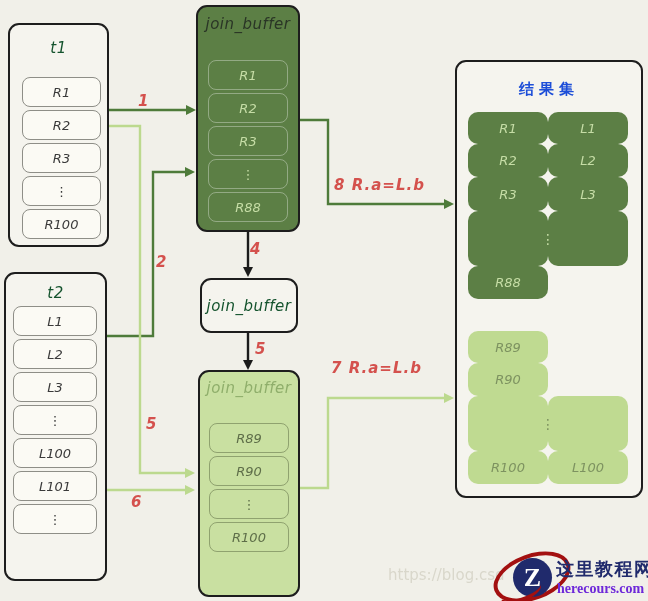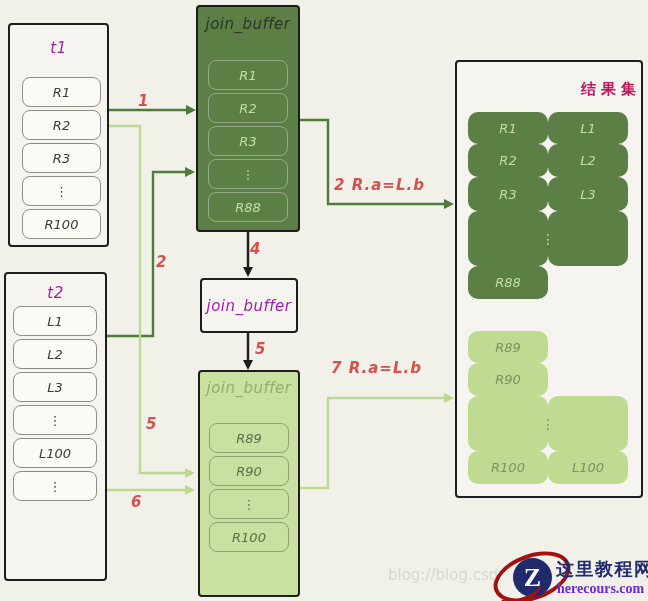--- a/index.html
+++ b/index.html
@@ -2,26 +2,26 @@
 <html><head>
 <meta charset="utf-8">
 <style>
   html,body{margin:0;padding:0;}
   #stage{
     position:relative; width:648px; height:601px; overflow:hidden;
     background:#f1f0e9;
     font-family:"DejaVu Sans", sans-serif;
   }
   
-  .box{position:absolute; border:2px solid #1d1d1d; border-radius:4px; box-sizing:border-box;}
+  .box{position:absolute; border:2px solid #1d1d1d; border-radius:11px; box-sizing:border-box;}
   .paper{background:#f5f4ee;}
   .greenD{background:#5c7f45;}
   .greenL{background:#c9e0a1;}
   .box-title{
-    text-align:center; font-size:15px; font-style:italic; color:#a21caf;
+    text-align:center; font-size:15px; font-style:italic; color:#14532d;
     letter-spacing:.5px;
   }
   .title-dark{color:#2a3526;}
   .title-lightgreen{color:#8fae6b;}
   
   .rows{position:absolute; display:flex; flex-direction:column; gap:3px;}
   .trow,.brow{
     height:30px; box-sizing:border-box; border-radius:8px;
     display:flex; align-items:center; justify-content:center;
     font-size:13px; font-style:italic;
@@ -98,20 +98,21 @@
 
   <div class="box paper" style="left:4px; top:272px; width:103px; height:309px;">
     <div class="box-title" style="margin-top:10px;">t2</div>
   </div>
   <div class="rows" style="left:13px; top:306px; width:84px;">
     <div class="trow">L1</div>
     <div class="trow">L2</div>
     <div class="trow">L3</div>
     <div class="trow">⋮</div>
     <div class="trow">L100</div>
+    <div class="trow">L101</div>
     <div class="trow">⋮</div>
   </div>
 
   <div class="box greenD" style="left:196px; top:5px; width:104px; height:227px;">
     <div class="box-title title-dark" style="margin-top:8px;">join_buffer</div>
   </div>
   <div class="rows" style="left:208px; top:60px; width:80px;">
     <div class="brow brow-dark">R1</div>
     <div class="brow brow-dark">R2</div>
     <div class="brow brow-dark">R3</div>
@@ -127,21 +128,21 @@
     <div class="box-title title-lightgreen" style="margin-top:7px;">join_buffer</div>
   </div>
   <div class="rows" style="left:209px; top:423px; width:80px;">
     <div class="brow brow-light">R89</div>
     <div class="brow brow-light">R90</div>
     <div class="brow brow-light">⋮</div>
     <div class="brow brow-light">R100</div>
   </div>
 
   <div class="box paper" style="left:455px; top:60px; width:188px; height:438px; border-width:2.5px;">
-    <div class="box-title" style="margin-top:18px; font-style:normal; font-weight:bold; letter-spacing:5px; color:#be185d;text-align:right;">结果集</div>
+    <div class="box-title" style="margin-top:18px; font-style:normal; font-weight:bold; letter-spacing:5px; color:#1d4ed8;">结果集</div>
   </div>
 
   <div class="pair-group" style="left:468px; top:112px;">
     <div class="pair-row" style="height:32px;">
       <div class="cell cell-dark">R1</div>
       <div class="cell cell-dark">L1</div>
     </div>
     <div class="pair-row" style="height:33px;">
       <div class="cell cell-dark">R2</div>
       <div class="cell cell-dark">L2</div>
@@ -208,29 +209,29 @@
     </g>
     <g fill="#1b1b1b">
       <polygon points="248,277 243,267 253,267"></polygon>
       <polygon points="248,370 243,360 253,360"></polygon>
     </g>
   </svg>
 
   <div class="lbl-layer">
     <div class="step" style="left:138px; top:92px;">1</div>
     <div class="step" style="left:156px; top:253px;">2</div>
-    <div class="step" style="left:334px; top:176px;">2  R.a=L.b</div>
+    <div class="step" style="left:334px; top:176px;">8  R.a=L.b</div>
     <div class="step" style="left:250px; top:240px;">4</div>
     <div class="step" style="left:255px; top:340px;">5</div>
     <div class="step" style="left:146px; top:415px;">5</div>
     <div class="step" style="left:131px; top:493px;">6</div>
     <div class="step" style="left:331px; top:359px;">7  R.a=L.b</div>
   </div>
 
-  <div class="wm-url">blog://blog.csd</div>
+  <div class="wm-url">https://blog.csd</div>
 
   <div class="logo">
     <div class="logo-swoosh"></div>
     <div class="logo-circle">
       <span class="logo-z">Z</span>
     </div>
     <div class="logo-arc"></div>
     <div class="logo-title">这里教程网</div>
     <div class="logo-domain">herecours.com</div>
   </div>

